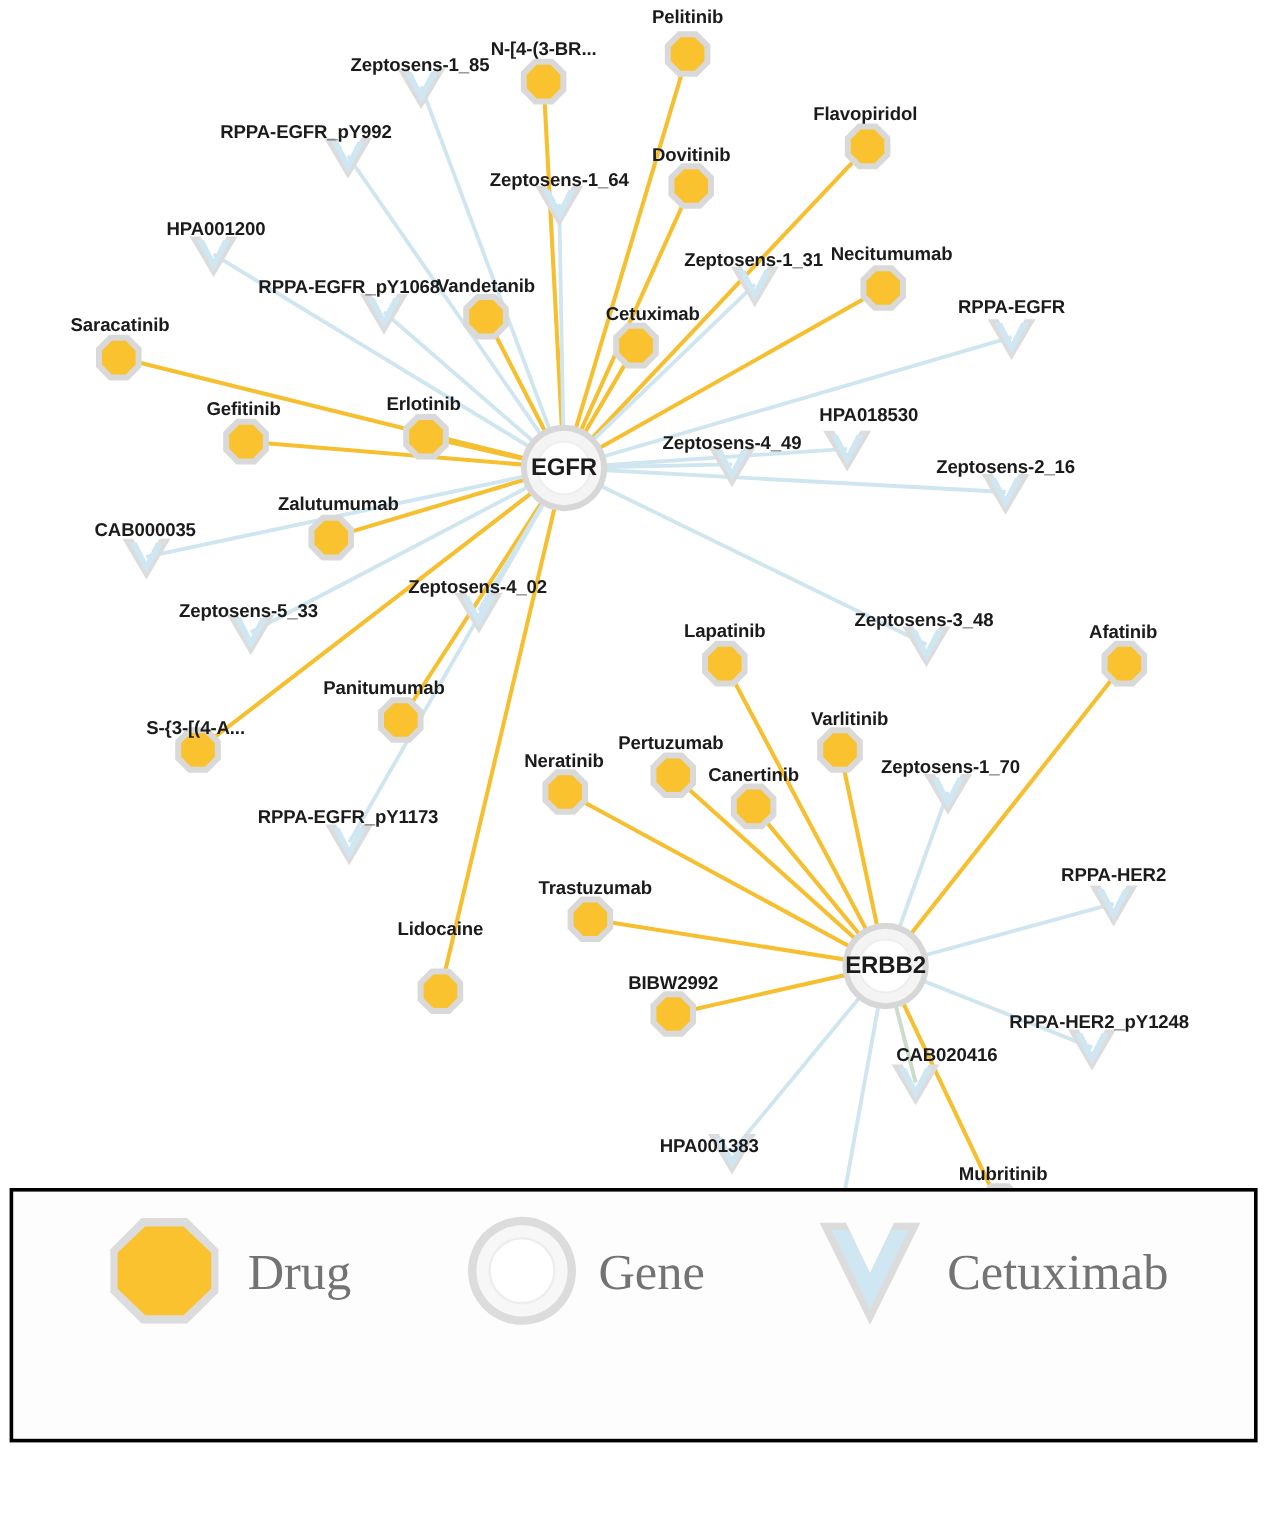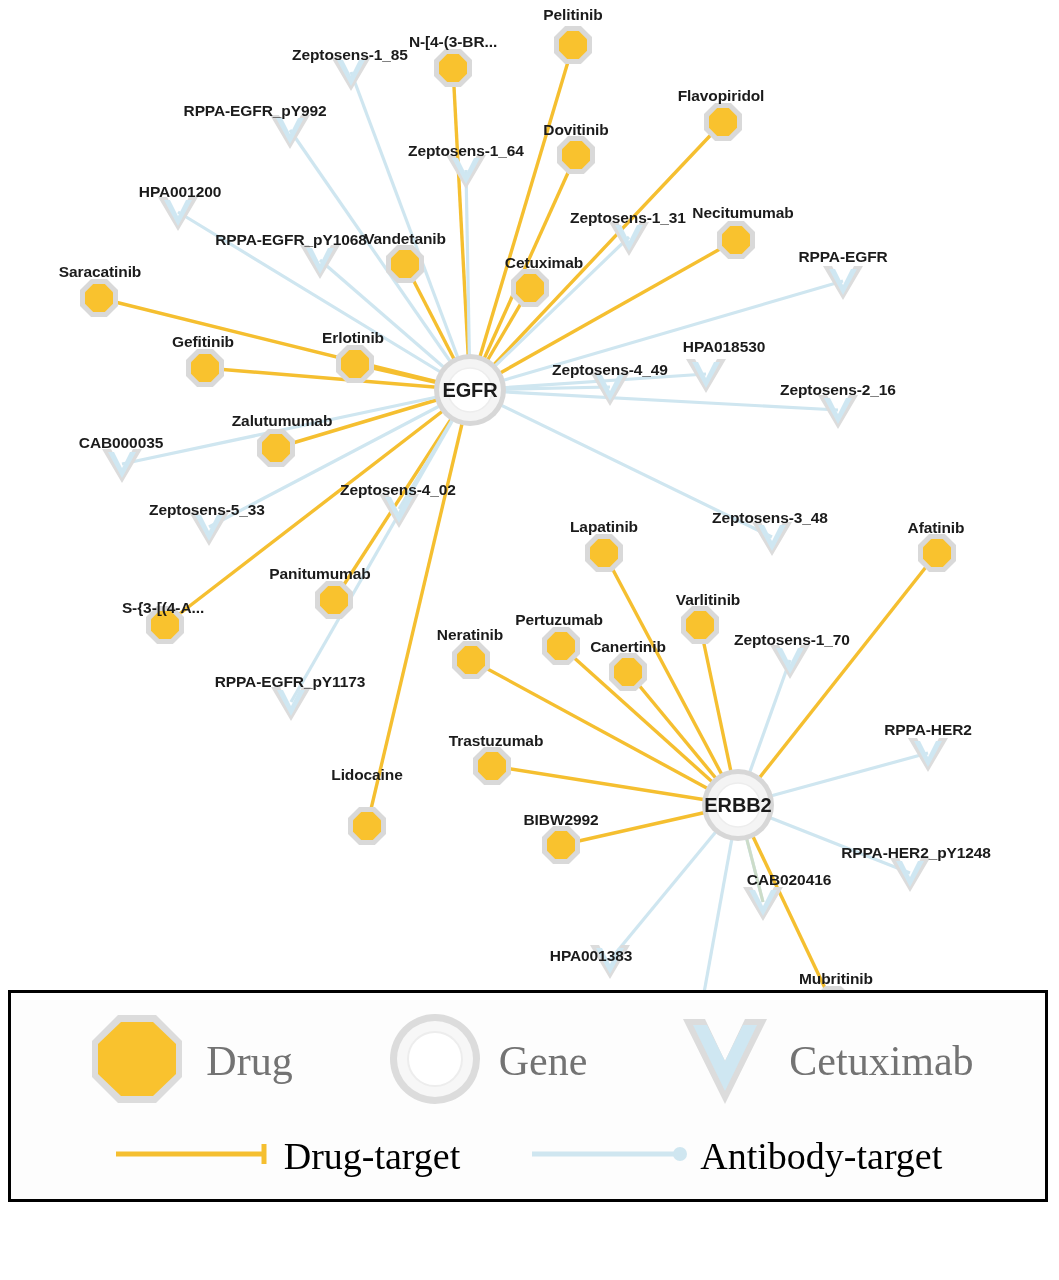--- a/index.html
+++ b/index.html
@@ -329,35 +329,14 @@
       <div class="legend-item">
         <span>
           <svg width="100" height="100" viewBox="0 0 100 100">
             <polygon points="8,10 50,95 92,10 70,10 50,52 30,10" fill="#dcdcdc"></polygon>
             <polygon points="18,16 50,82 82,16 68,16 50,52 32,16" fill="#cfe7f2"></polygon>
           </svg>
         </span>
         <span class="lg-text">Cetuximab</span>
       </div>
     </div>
-    <div class="legend-row-2">
-      <div class="legend-edge-item">
-        <span>
-          <svg width="160" height="26" viewBox="0 0 160 26">
-            <line x1="2" y1="13" x2="150" y2="13" stroke="#f5bf30" stroke-width="5"></line>
-            <line x1="150" y1="3" x2="150" y2="23" stroke="#f5bf30" stroke-width="5"></line>
-          </svg>
-        </span>
-        <span class="lg-text">Drug-target</span>
-      </div>
-      <div class="spacer-c"></div>
-      <div class="legend-edge-item">
-        <span>
-          <svg width="160" height="26" viewBox="0 0 160 26">
-            <line x1="2" y1="13" x2="148" y2="13" stroke="#cfe6f0" stroke-width="5"></line>
-            <circle cx="150" cy="13" r="7" fill="#cfe6f0"></circle>
-          </svg>
-        </span>
-        <span class="lg-text">Antibody-target</span>
-      </div>
-    </div>
   </div>
 </div>
 
 </body></html>

